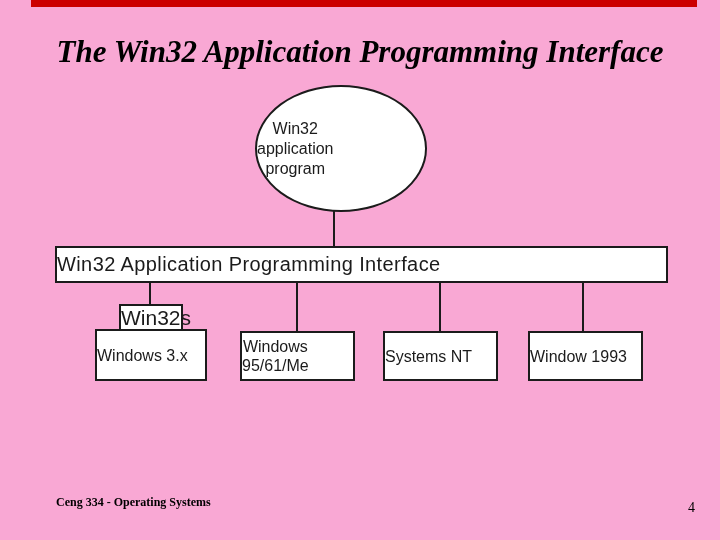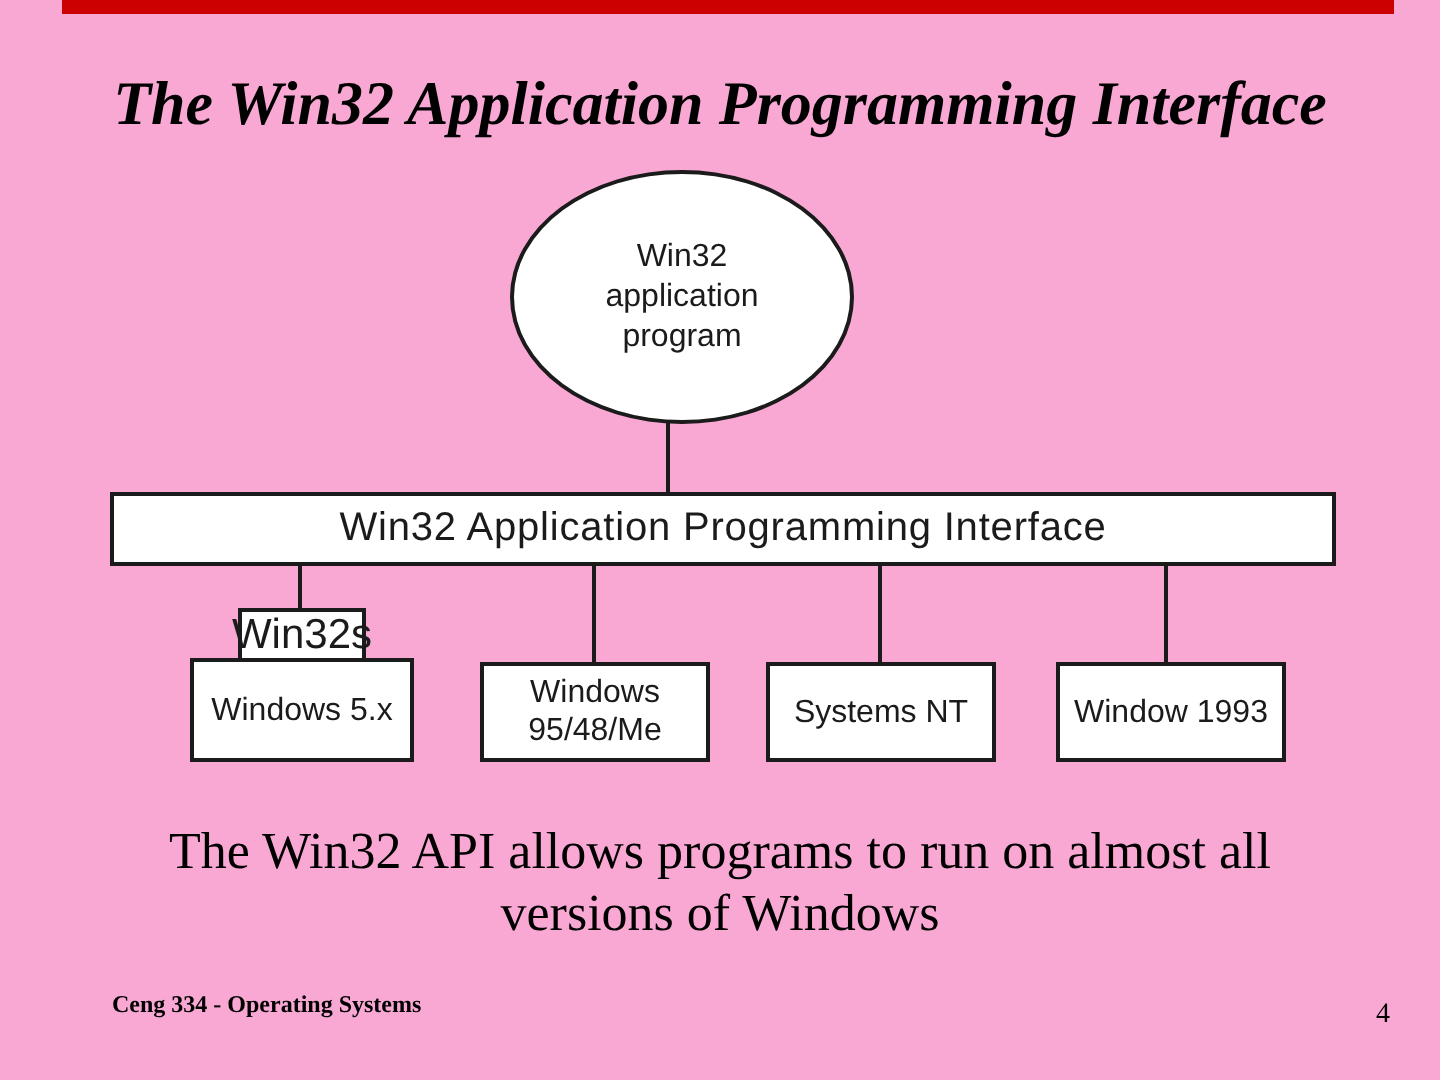--- a/index.html
+++ b/index.html
@@ -23,21 +23,21 @@
     letter-spacing:0px;white-space:nowrap;
   }
   
   .diagram *{box-sizing:border-box;}
   .node{
     position:absolute;
     border:2px solid #1b1b1b;
     background:#fff;
     color:#1b1b1b;
     font-family:"Liberation Sans", sans-serif;
-    display:flex;align-items:center;justify-content:center;
+    display:flex;align-items:center;justify-content:flex-start;
     text-align:center;
     white-space:pre-line;
   }
   .ellipse{
     left:255px;top:85px;width:172px;height:127px;
     border-radius:50%;
     font-size:16px;line-height:20px;
   }
   .api-bar{
     left:55px;top:246px;width:613px;height:37px;
@@ -96,34 +96,32 @@
 
     <div class="vline vl-win32s"></div>
     <div class="vline vl-w9x"></div>
     <div class="vline vl-wnt"></div>
     <div class="vline vl-w2000"></div>
 
     <div class="node box box-win32s">
       <span>Win32s</span>
     </div>
     <div class="node box box-win3x">
-      <span>Windows 5.x</span>
+      <span>Windows 3.x</span>
     </div>
     <div class="node box box-w9x">
       <span>Windows
-95/48/Me</span>
+95/61/Me</span>
     </div>
     <div class="node box box-wnt">
       <span>Systems NT</span>
     </div>
     <div class="node box box-w2000">
       <span>Window 1993</span>
     </div>
 
   </div>
 
-  <div class="body-text">The Win32 API allows programs to run on almost all
-versions of Windows</div>
 
   <div class="footer-text">Ceng 334 - Operating Systems</div>
   <div class="page-number">4</div>
 
 </div>
 
 </body></html>

